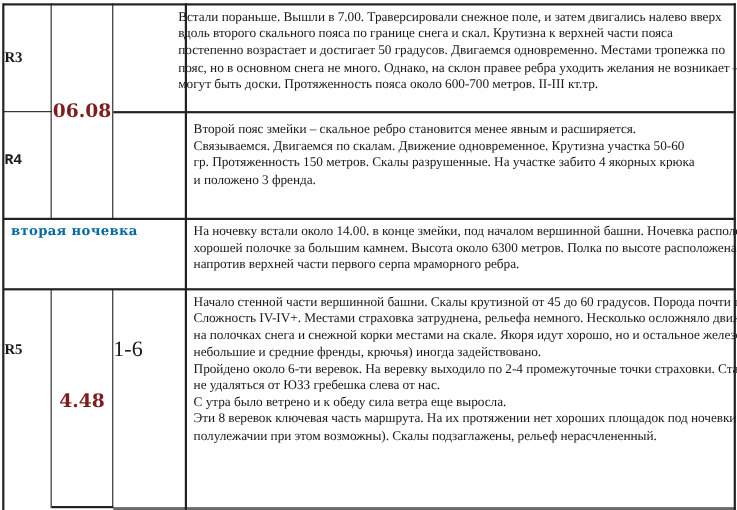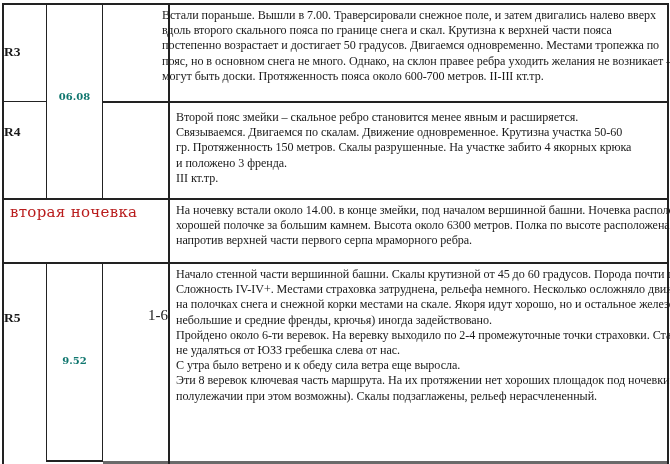--- a/index.html
+++ b/index.html
@@ -3,23 +3,23 @@
   <meta charset="utf-8">
   <style>
     html, body { margin: 0; padding: 0; background: #ffffff; }
     body { width: 670px; height: 464px; overflow: hidden; position: relative; font-family: "Liberation Serif", serif; color: #1a1a1a; }
     .page { position: absolute; left: 0; top: 0; width: 670px; height: 464px; }
     .hline, .vline { position: absolute; background: #222; }
     .cell { position: absolute; box-sizing: border-box; }
     .desc { font-size: 12.1px; line-height: 15.2px; padding: 3px 4px 0 6px; letter-spacing: -0.05px; }
     .desc p { margin: 0; }
     .code { font-weight: bold; font-size: 13.5px; text-align: left; }
-    .date { color: #0f766e; font-weight: bold; font-size: 10px; text-align: center; font-family: "DejaVu Serif", serif; }
-    .bivouac { color: #b91c1c; font-weight: normal; font-size: 15px; font-family: "DejaVu Serif", serif; letter-spacing: 0.3px; }
-    .pitch { font-size: 15px; text-align: right; }
+    .date { color: #7f1d1d; font-weight: bold; font-size: 17px; text-align: center; font-family: "DejaVu Serif", serif; }
+    .bivouac { color: #0369a1; font-weight: bold; font-size: 12px; font-family: "DejaVu Serif", serif; letter-spacing: 0.3px; }
+    .pitch { font-size: 20px; text-align: left; }
   </style>
 </head>
 <body>
 
 <div class="page">
 
   <div class="hline" style="left:3px; top:3px; width:666px; height:2px;"></div>
   <div class="hline" style="left:3px; top:101px; width:44px; height:1px;"></div>
   <div class="hline" style="left:103px; top:101px; width:566px; height:2px;"></div>
   <div class="hline" style="left:3px; top:198px; width:666px; height:2px;"></div>
@@ -34,33 +34,32 @@
   <div class="vline" style="left:102px; top:263px; width:1px; height:199px;"></div>
   <div class="vline" style="left:168px; top:3px; width:2px; height:461px;"></div>
   <div class="vline" style="left:667px; top:3px; width:2px; height:461px;"></div>
 
   <div class="cell code" style="left:4px; top:44px; width:42px;">R3</div>
   <div class="cell date" style="left:47px; top:91px; width:55px;">06.08</div>
   <div class="cell desc" style="left:156px; top:5px; width:521px;">
     <p>Встали пораньше. Вышли в 7.00.  Траверсировали снежное поле, и затем двигались налево вверх вдоль второго скального пояса по границе снега и скал. Крутизна  к верхней части пояса постепенно возрастает и достигает 50 градусов. Двигаемся одновременно. Местами тропежка по пояс, но в основном  снега не много. Однако, на склон правее ребра уходить желания не возникает –могут быть доски. Протяженность пояса около 600-700 метров. II-III кт.тр.</p>
   </div>
 
-  <div class="cell code" style="left:4px; top:124px; width:42px;">R4</div>
+  <div class="cell code" style="left:4px; top:139px; width:42px;font-family:Liberation Mono, monospace;">R4</div>
   <div class="cell desc" style="left:170px; top:104px; width:470px; padding-top:6px;">
     <p>Второй пояс змейки – скальное ребро становится менее явным и расширяется. Связываемся. Двигаемся по скалам. Движение одновременное. Крутизна участка 50-60 гр. Протяженность 150 метров. Скалы разрушенные. На участке забито 4 якорных крюка и положено 3 френда.</p>
-    <p>III кт.тр.</p>
   </div>
 
   <div class="cell bivouac" style="left:10px; top:203px; width:156px;">вторая ночевка</div>
   <div class="cell desc" style="left:170px; top:200px; width:569px;">
     <p>На ночевку встали около 14.00.  в конце змейки, под началом вершинной башни. Ночевка расположена на  хорошей полочке за большим камнем. Высота около 6300 метров. Полка по высоте расположена примерно напротив верхней части первого серпа мраморного ребра.</p>
   </div>
 
   <div class="cell code" style="left:4px; top:267px; width:42px;margin-top:43px;">R5</div>
-  <div class="cell date" style="left:47px; top:355px; width:55px;">9.52</div>
+  <div class="cell date" style="left:47px; top:355px; width:55px;">4.48</div>
   <div class="cell pitch" style="left:103px; top:307px; width:65px;">1-6</div>
   <div class="cell desc" style="left:170px; top:264px; width:590px;">
     <p>Начало стенной части вершинной башни. Скалы крутизной от 45 до 60 градусов. Порода почти целиком мрамор. Сложность IV-IV+. Местами страховка затруднена, рельефа немного.  Несколько осложняло движение наличие на полочках снега и снежной корки местами на скале. Якоря идут хорошо, но и остальное железо (закладки, небольшие и средние френды, крючья) иногда задействовано.</p>
     <p>Пройдено около 6-ти веревок. На веревку выходило по 2-4 промежуточные точки страховки. Старались сильно не удаляться от ЮЗЗ гребешка слева от нас.</p>
     <p>С утра было ветрено и к обеду сила ветра еще выросла.</p>
     <p>Эти 8 веревок ключевая часть маршрута. На их протяжении нет хороших площадок под ночевки (сидячее-полулежачии при этом возможны). Скалы подзаглажены, рельеф нерасчлененный.</p>
   </div>
 
 </div>
 

